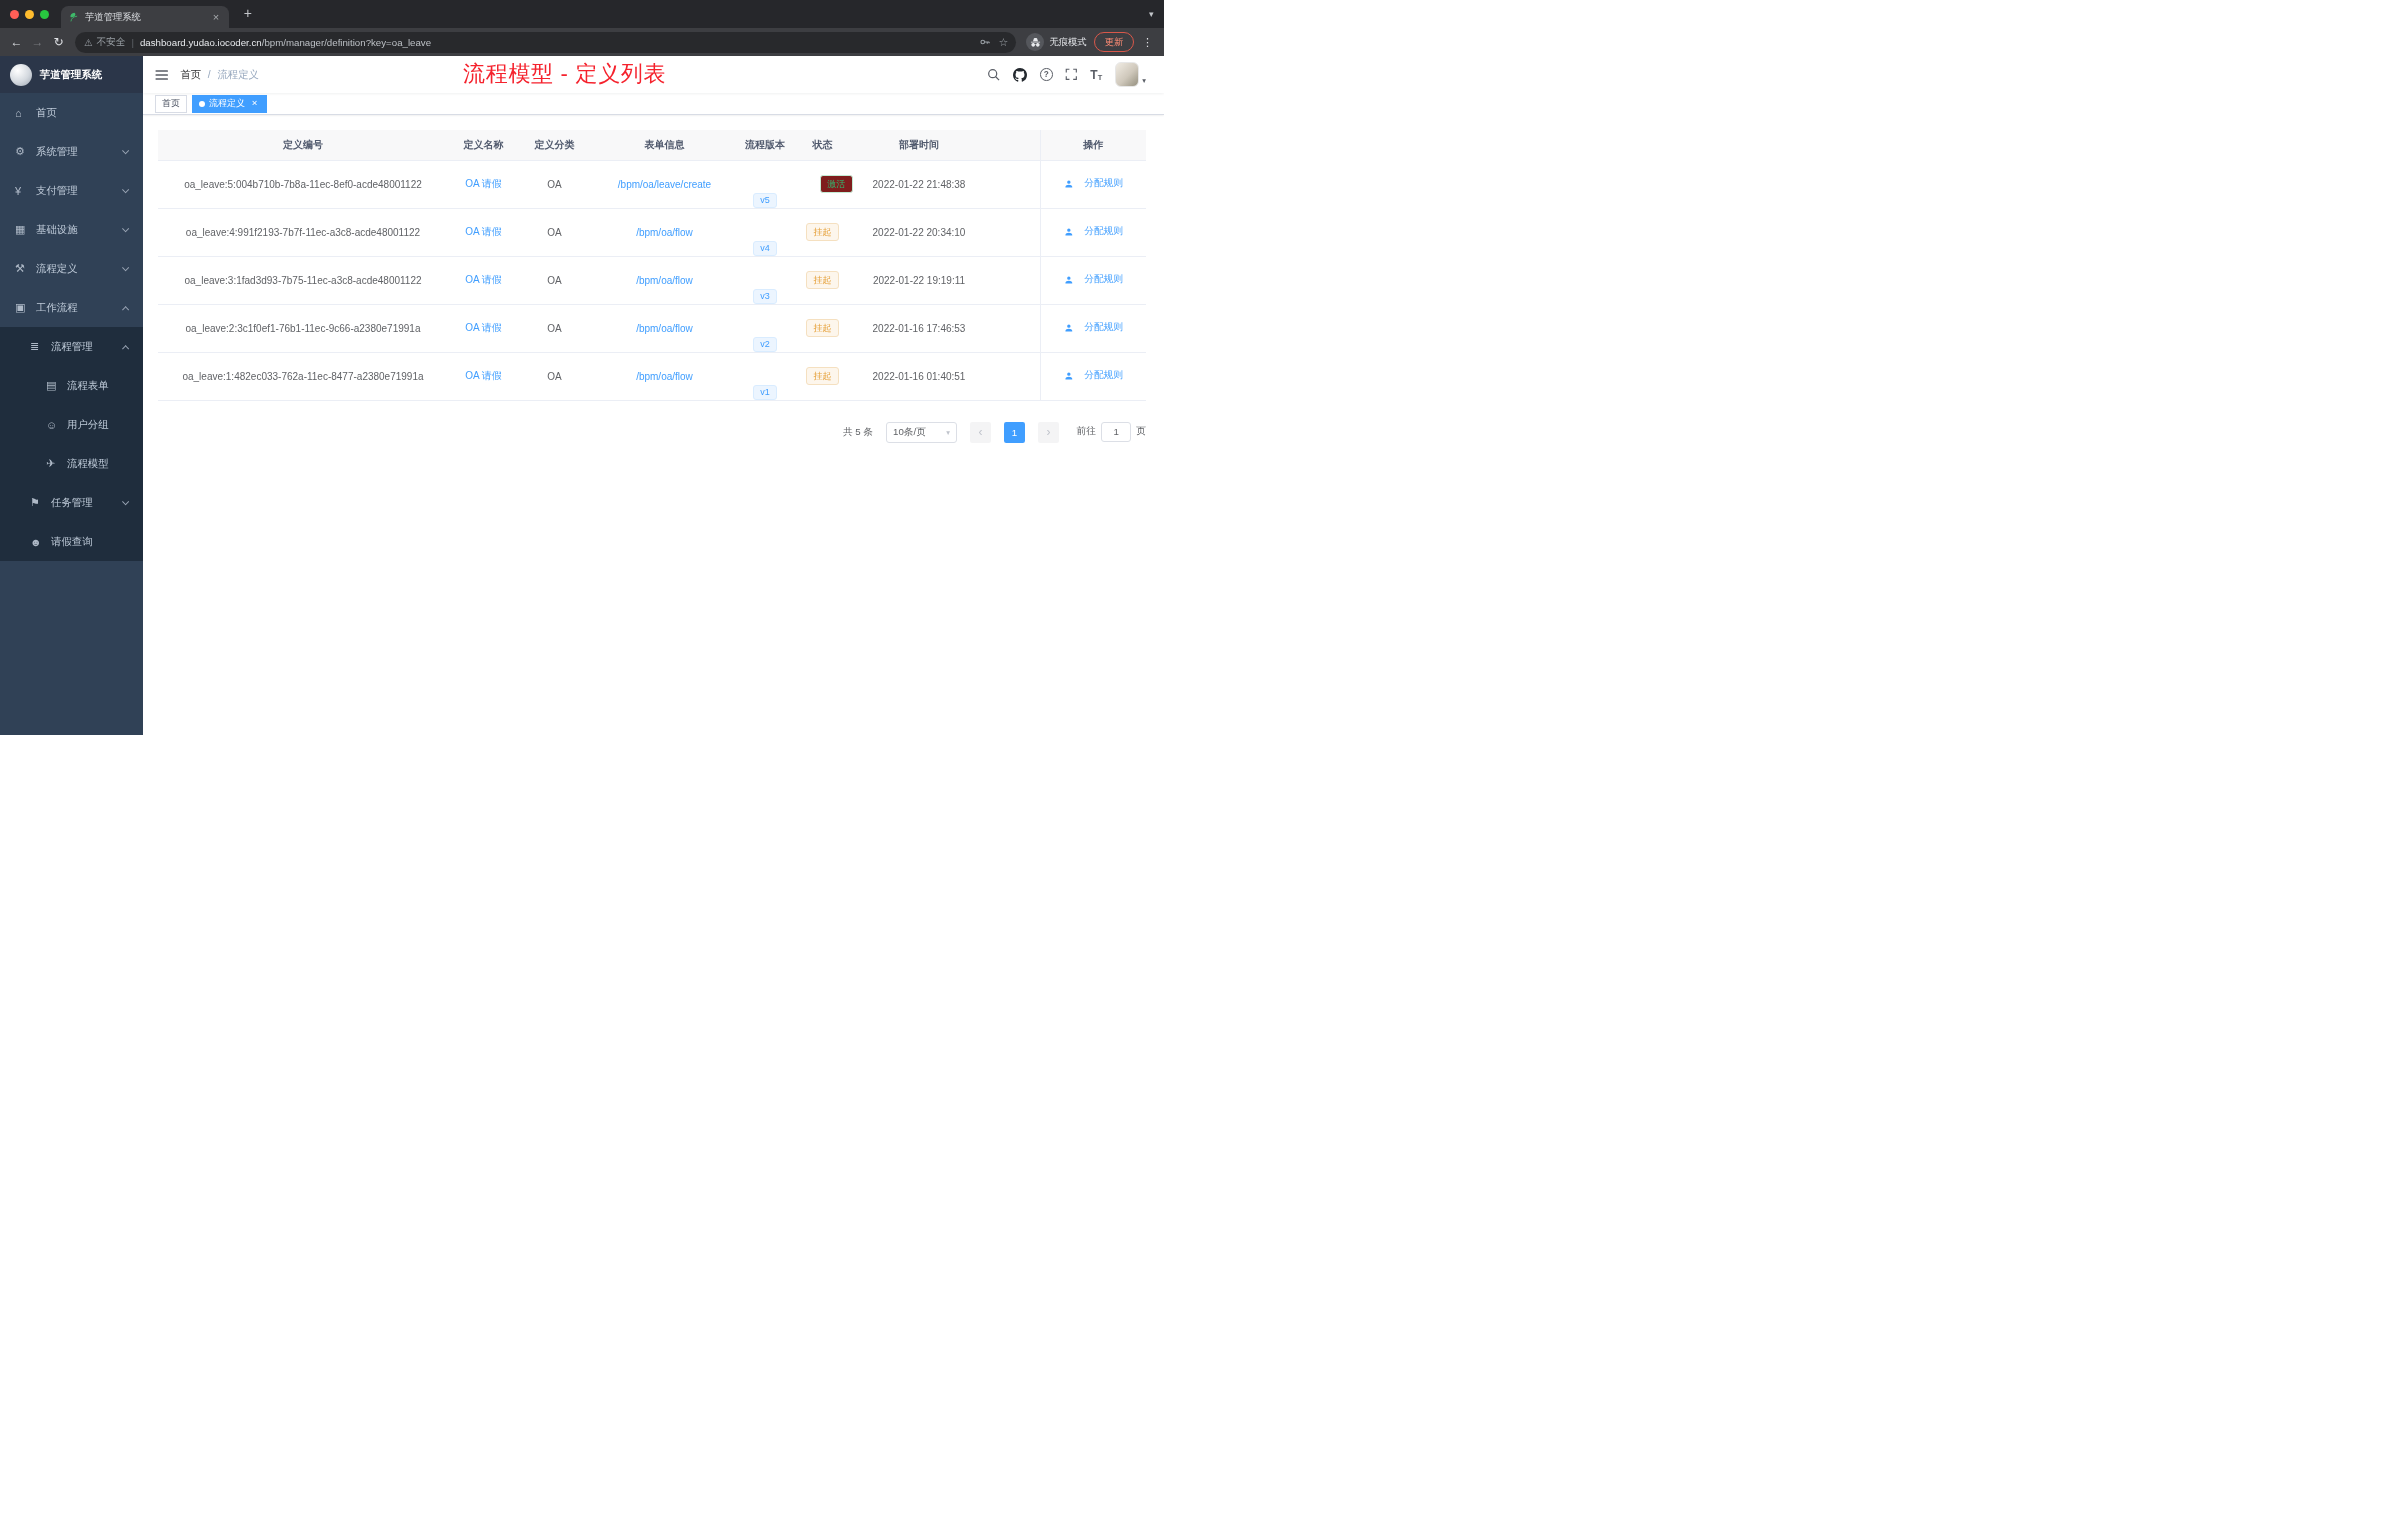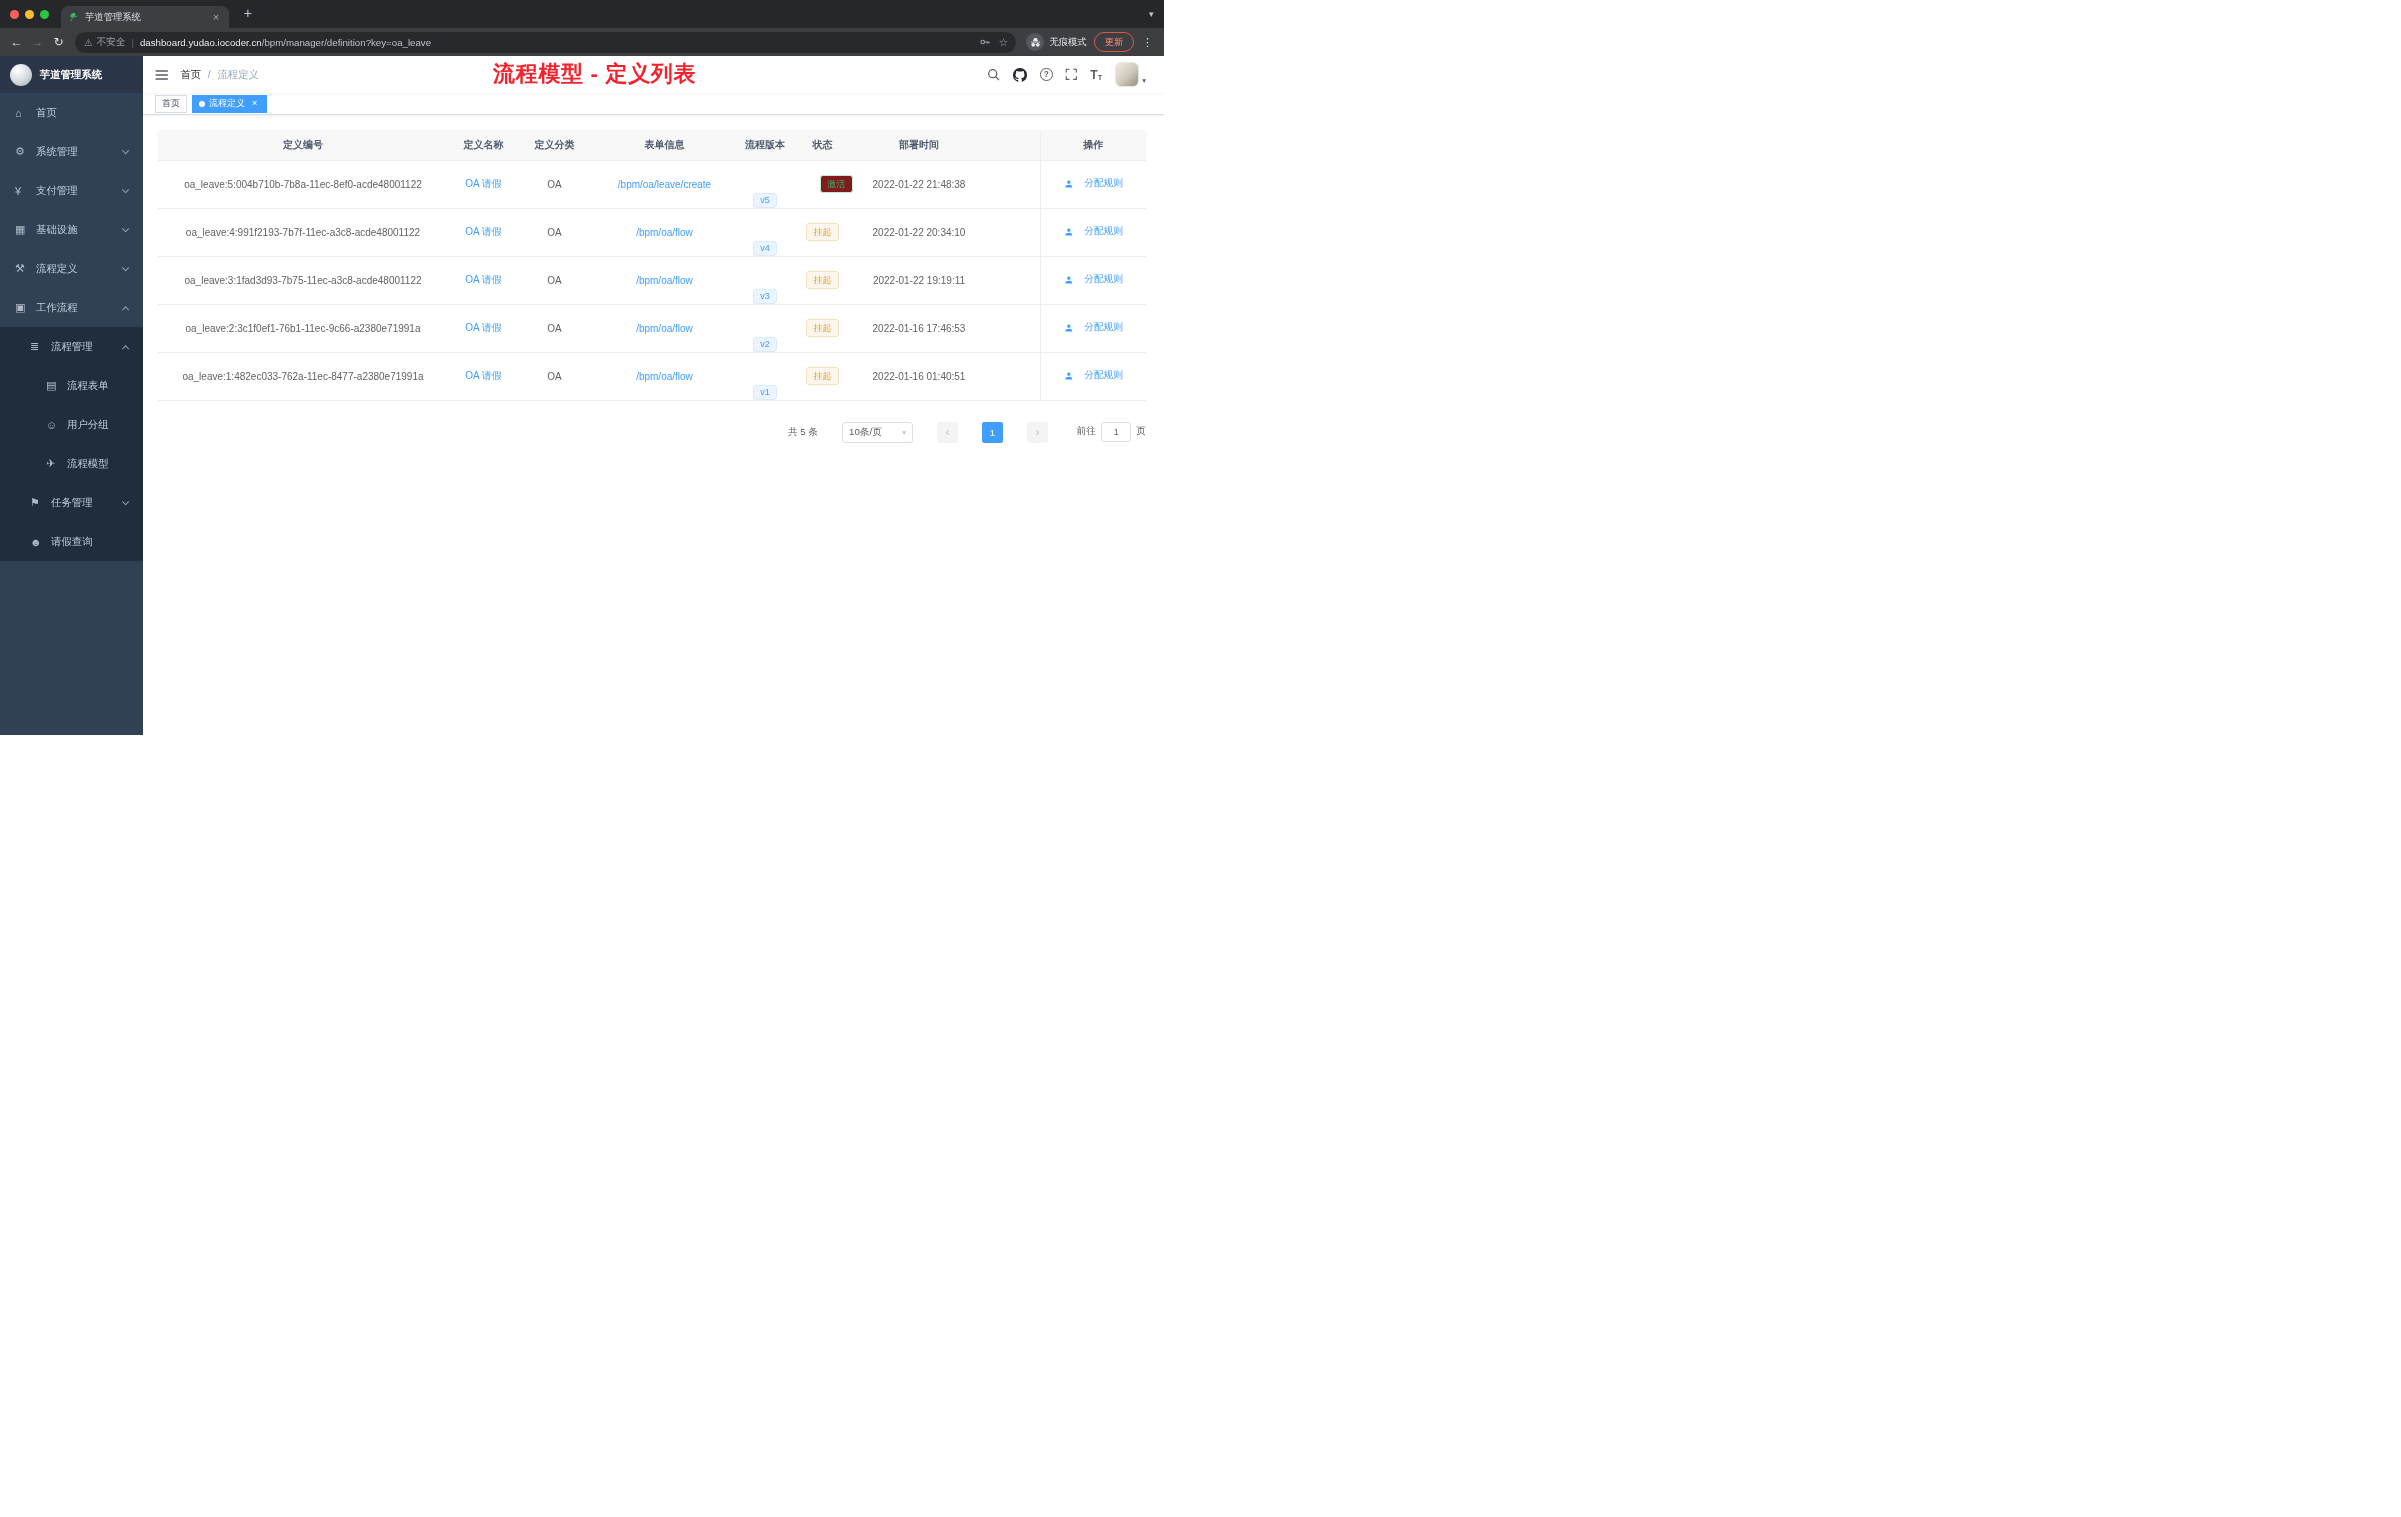--- a/index.html
+++ b/index.html
@@ -63,21 +63,21 @@
   .nav-right { margin-left:auto; display:flex; align-items:center; gap:12.6px; }
   .nav-icon { display:flex; align-items:center; justify-content:center; color:#5a5e66; cursor:pointer; }
   .q-icon { width:12.6px; height:12.6px; border:1.2px solid #5a5e66; border-radius:50%; font-size:8.2px; font-weight:700; display:flex; align-items:center; justify-content:center; }
   .font-icon { font-weight:700; font-size:12px; display:flex; align-items:flex-end; }
   .font-icon .small-t { font-size:7.4px; }
   .avatar-wrap { display:flex; align-items:flex-end; gap:3px; cursor:pointer; }
   .avatar { width:24.5px; height:24.5px; border-radius:6px; border:0.7px solid #e7e7e7;
     background: linear-gradient(135deg,#f1ece4 0%, #cfc8bb 55%, #95907f 100%); }
   .avatar-caret { font-size:7.4px; color:#5a5e66; padding-bottom:1.5px; }
 
-  .annotation { position:absolute; left:493px; top:59px; font-size:22px; font-weight:700; color:#f5222d; letter-spacing:0.7px; white-space:nowrap; z-index:10; pointer-events:none; }
+  .annotation { position:absolute; left:463px; top:59px; font-size:22px; font-weight:400; color:#f5222d; letter-spacing:0.7px; white-space:nowrap; z-index:10; pointer-events:none; }
 
   .tags-bar { height:22px; background:#fff; border-bottom:0.7px solid #d8dce5; box-shadow:0 0.7px 2.2px 0 rgba(0,0,0,.10); display:flex; align-items:center; padding:0 12px; gap:4.5px; position:relative; z-index:1; }
   .tag { height:18px; display:inline-flex; align-items:center; border:0.7px solid #d8dce5; background:#fff; color:#495060; font-size:9px; padding:0 6px; cursor:pointer; white-space:nowrap; }
   .tag .tag-dot { display:none; }
   .tag.active { background:#409eff; border-color:#409eff; color:#fff; }
   .tag.active .tag-dot { display:inline-block; width:6px; height:6px; border-radius:50%; background:#fff; margin-right:4.5px; }
   .tag-close { display:none; margin-left:4.5px; width:10.4px; height:10.4px; line-height:9.7px; text-align:center; border-radius:50%; font-size:9.7px; }
   .tag.active .tag-close { display:inline-block; }
 
   
@@ -87,21 +87,21 @@
   tbody td { height:41px; text-align:center; border-bottom:0.7px solid #ebeef5; padding:0 4.5px; white-space:nowrap; overflow:hidden; text-overflow:ellipsis; }
   th.c-action, td.c-action { border-left:0.7px solid #ebeef5; }
   .tbl-link { color:#409eff; text-decoration:none; cursor:pointer; }
   .tag-version { display:inline-block; background:#ecf5ff; border:0.7px solid #d9ecff; color:#409eff; border-radius:3px; font-size:9px; padding:1.5px 6.7px;margin-top:32px; }
   .tag-status { display:inline-block; border-radius:3px; font-size:9px; padding:1.5px 6.7px; border:0.7px solid transparent; }
   tr.status-success .tag-status { background:#7f1d1d; border-color:#c3ecd5; color:#2fbb72;margin-left:24px; }
   tr.status-warning .tag-status { background:#fdf6ec; border-color:#f5e0c0; color:#e6a23c; }
   .action-link { display:inline-flex; align-items:center; gap:11px; color:#409eff; font-size:9.7px; cursor:pointer; text-decoration:none; }
 
   
-  .pagination { display:flex; align-items:center; justify-content:flex-end; margin-top:21px; font-size:9.7px; color:#606266; gap:24px; }
+  .pagination { display:flex; align-items:center; justify-content:flex-end; margin-top:21px; font-size:9.7px; color:#606266; gap:13px; }
   .pg-size { width:71px; height:21px; border:0.7px solid #dcdfe6; border-radius:3px; display:flex; align-items:center; justify-content:space-between; padding:0 6px; cursor:pointer; background:#fff; }
   .pg-caret { color:#c0c4cc; font-size:7.4px; }
   .pg-btn { min-width:21px; height:21px; background:#f4f4f5; border-radius:2.2px; display:flex; align-items:center; justify-content:center; color:#c0c4cc; font-size:12px; cursor:pointer; }
   .pg-page { background:#409eff; color:#fff; font-size:9.7px; }
   .pg-goto { display:flex; align-items:center; gap:5.2px; margin-left:4.5px; }
   .pg-input { width:30px; height:19.3px; border:0.7px solid #dcdfe6; border-radius:3px; text-align:center; font-size:9.7px; color:#606266; outline:none; }
 </style>
 </head>
 <body>
 

